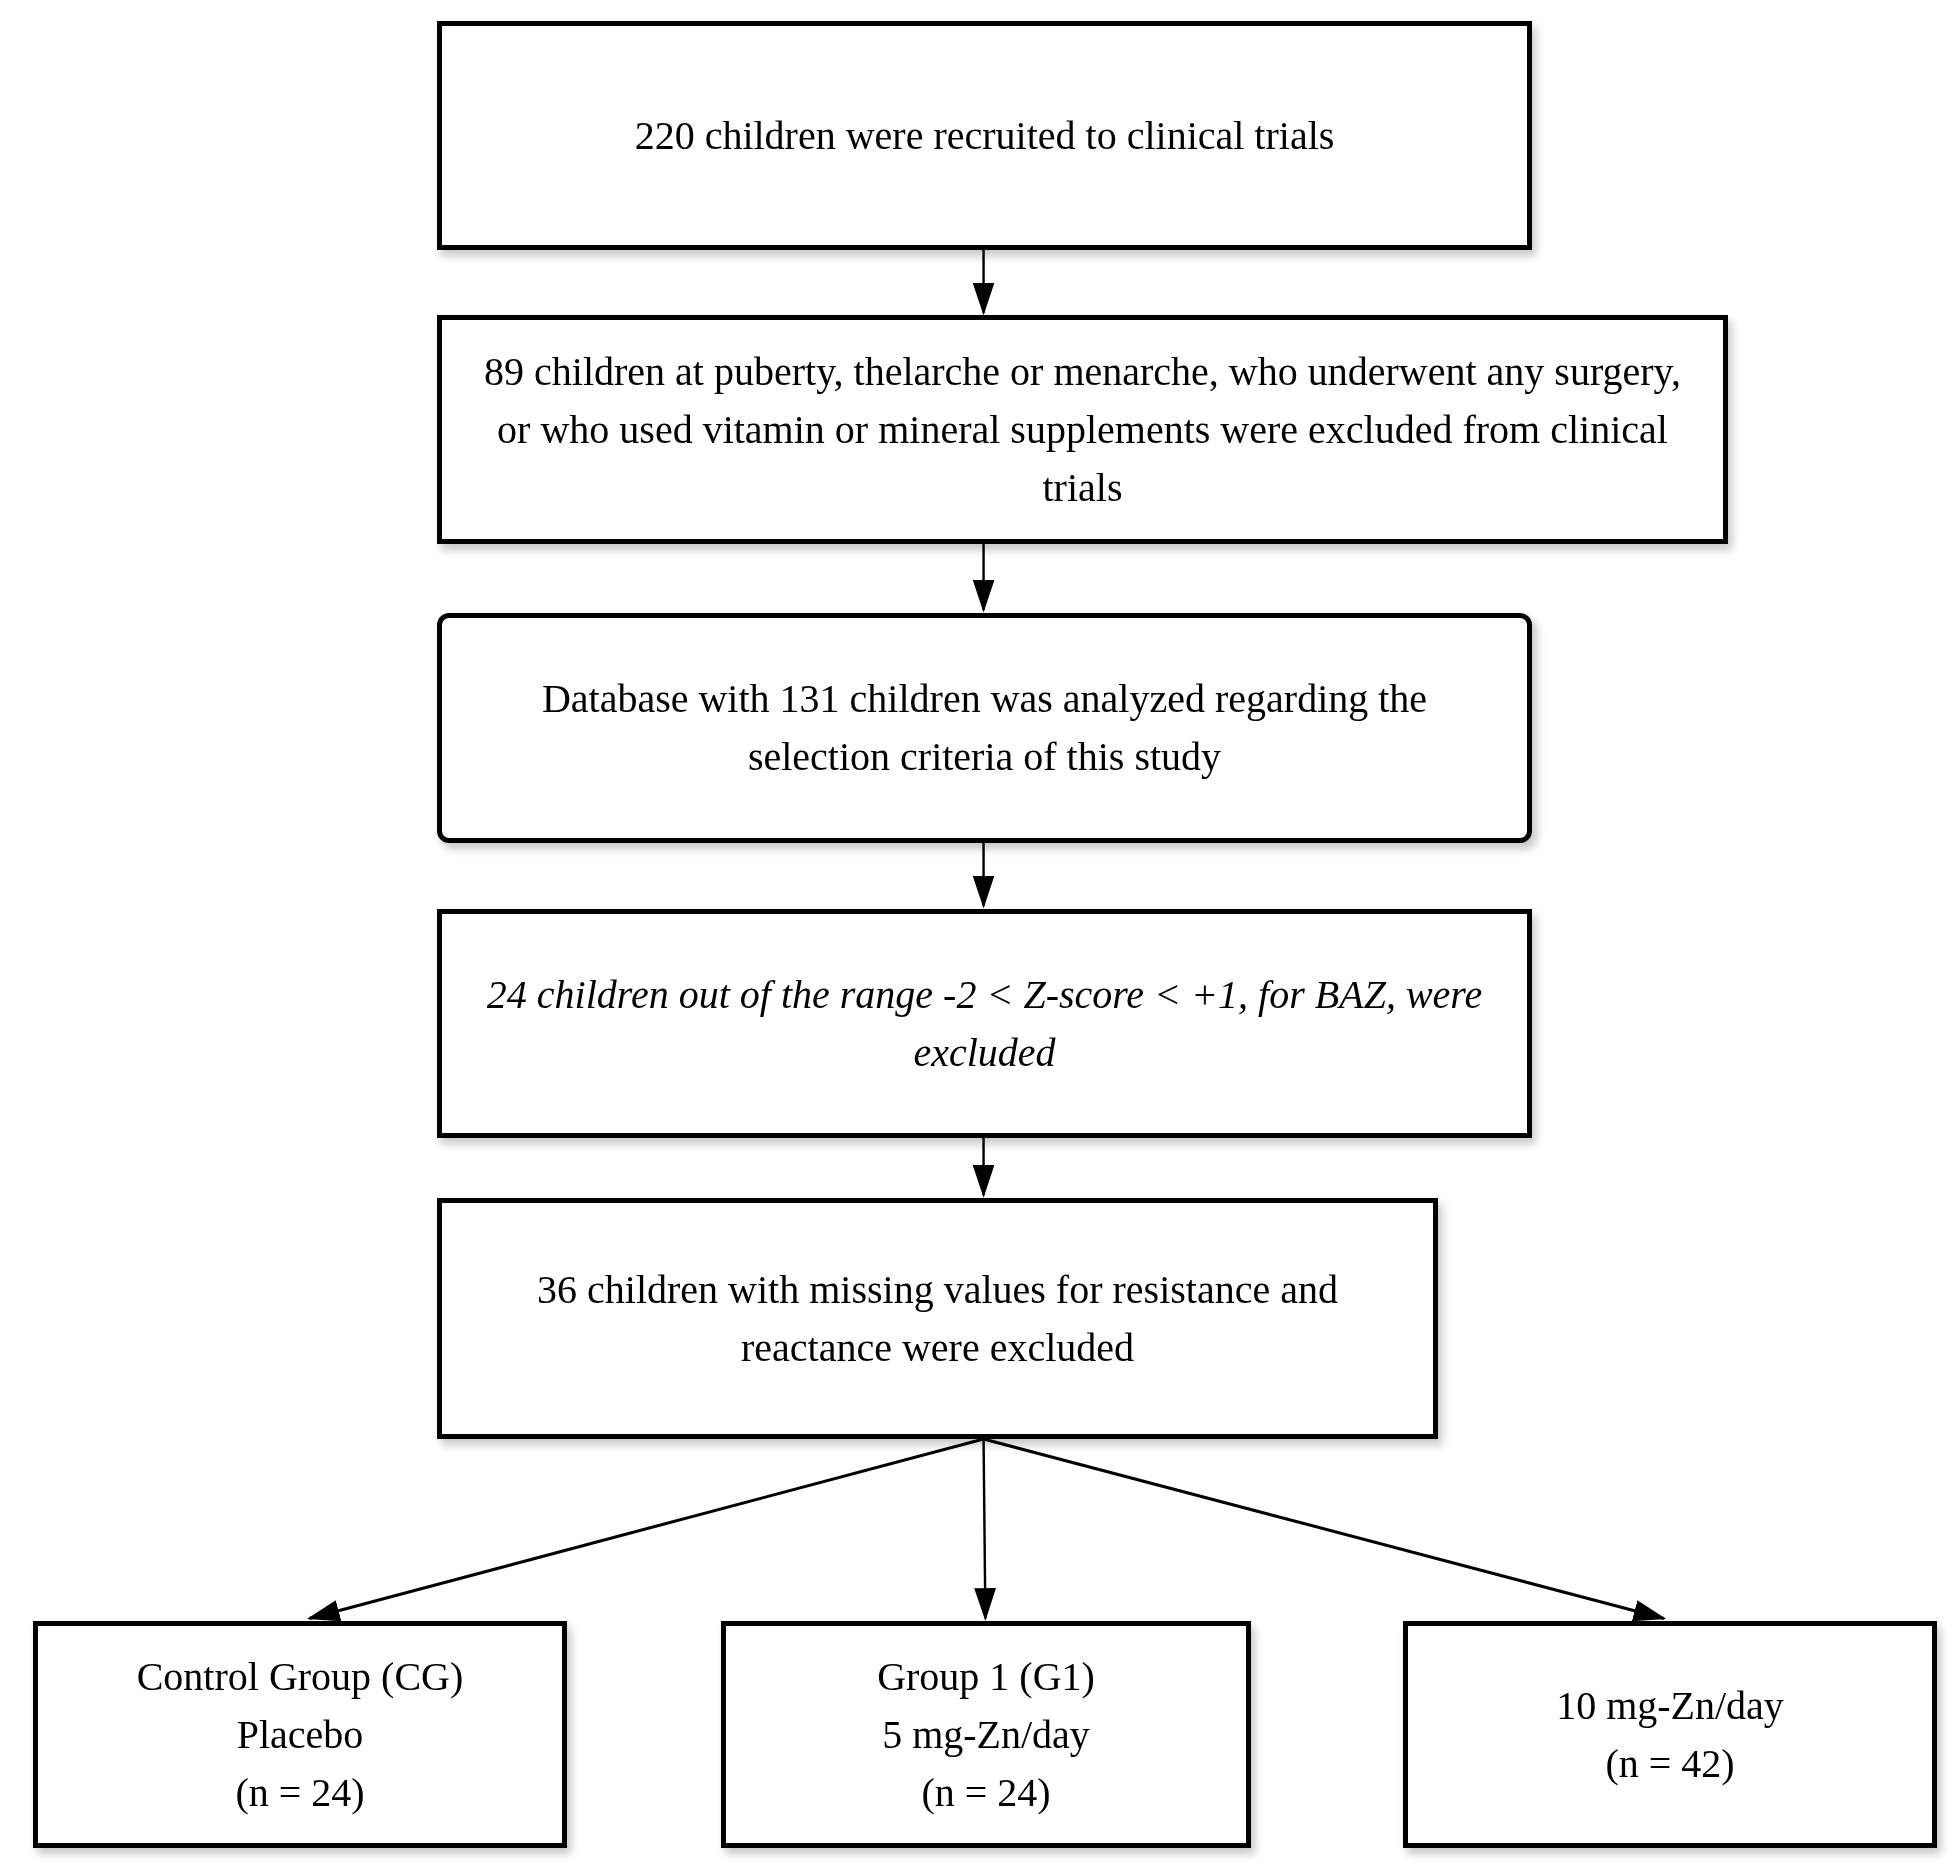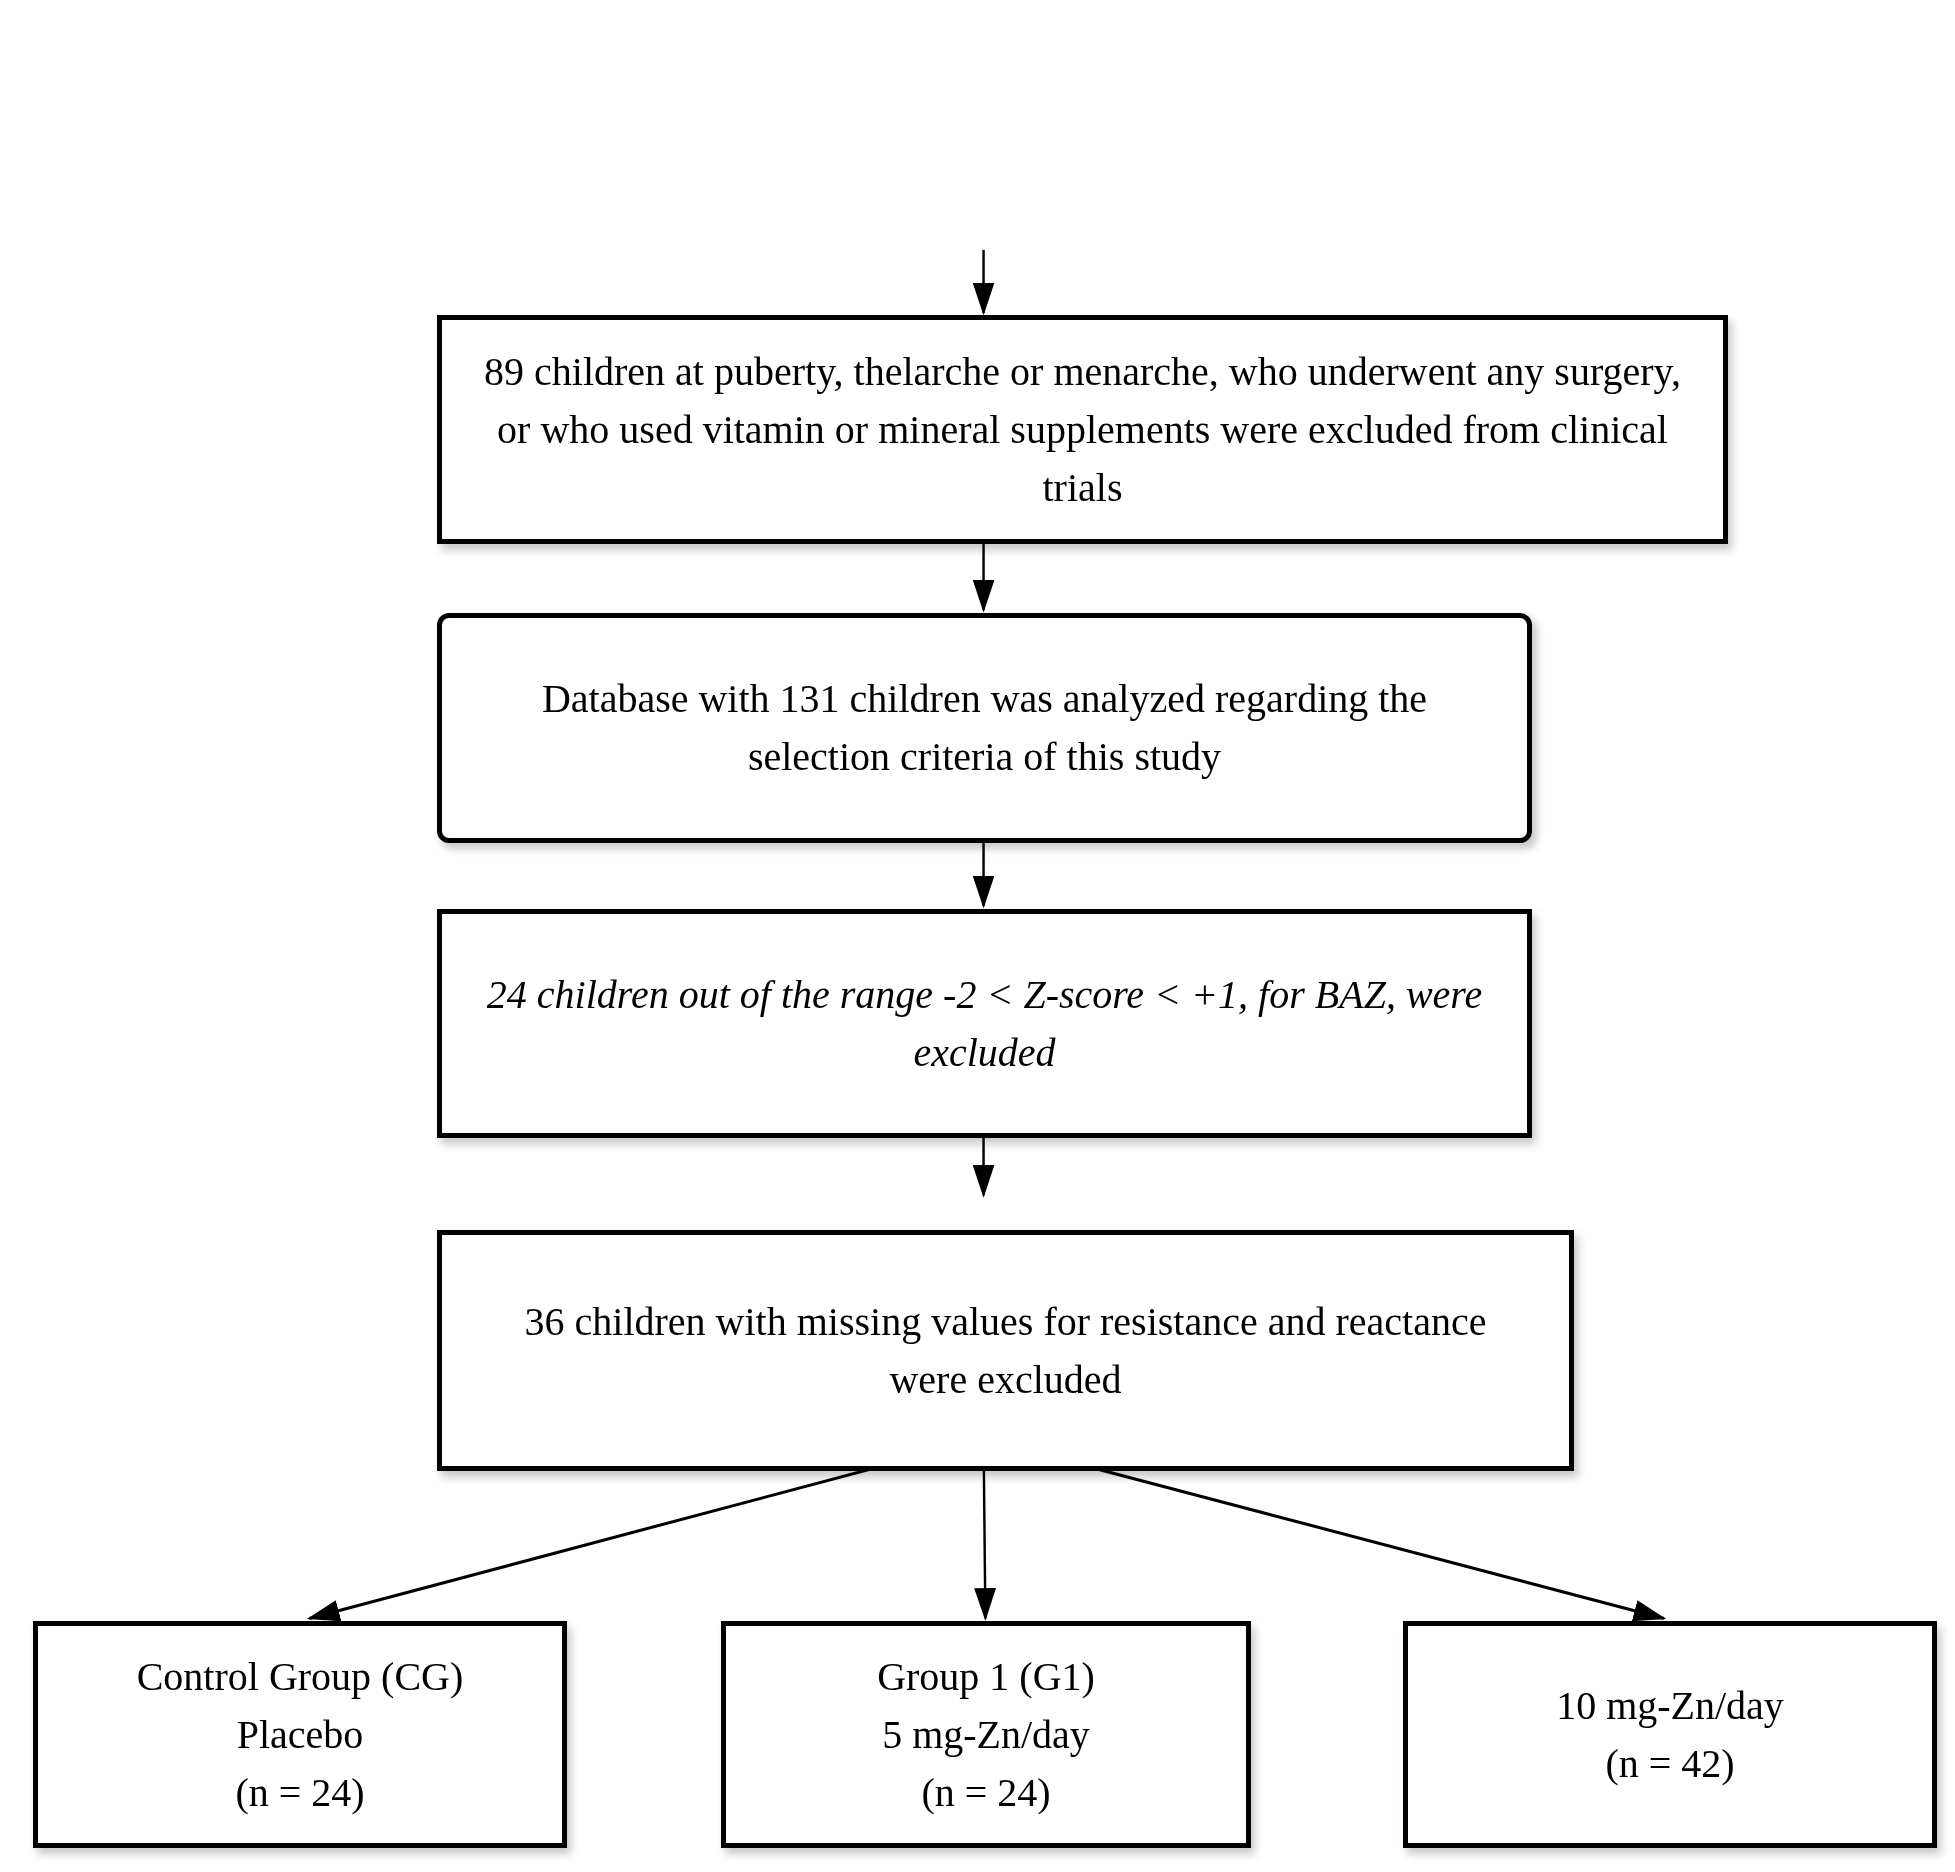--- a/index.html
+++ b/index.html
@@ -43,21 +43,21 @@
     font-weight: 400;
   }
   .box.group p {
     padding: 0 18px;
   }
   
   #box-recruited   { left: 437px;  top: 21px;   width: 1095px; height: 229px; }
   #box-excluded89  { left: 437px;  top: 315px;  width: 1291px; height: 229px; }
   #box-database    { left: 437px;  top: 613px; width: 1095px; height: 230px; border-radius: 12px; }
   #box-excluded24  { left: 437px;  top: 909px; width: 1095px; height: 229px; font-style: italic; }
-  #box-excluded36  { left: 437px;  top: 1198px; width: 1137px; height: 241px; margin-top: 32px; }
+  #box-excluded36  { left: 437px;  top: 1198px; width: 1001px; height: 241px; }
   
   #box-control { left: 33px;   top: 1621px; width: 534px; height: 227px; }
   #box-group1  { left: 721px; top: 1621px; width: 530px; height: 227px; }
   #box-group2  { left: 1403px; top: 1621px; width: 534px; height: 227px; }
 </style>
 </head>
 <body>
 
 <div class="canvas">
 
@@ -69,20 +69,23 @@
     </defs>
     <line x1="1622" y1="412" x2="1622" y2="516" stroke="#000000" stroke-width="4" marker-end="url(#ah)"></line>
     <line x1="1622" y1="897" x2="1622" y2="1006" stroke="#000000" stroke-width="4" marker-end="url(#ah)"></line>
     <line x1="1622" y1="1390" x2="1622" y2="1494" stroke="#000000" stroke-width="4" marker-end="url(#ah)"></line>
     <line x1="1622" y1="1875" x2="1622" y2="1971" stroke="#000000" stroke-width="4" marker-end="url(#ah)"></line>
     <line x1="1622" y1="2373" x2="510" y2="2669" stroke="#000000" stroke-width="5" marker-end="url(#ah)"></line>
     <line x1="1622" y1="2373" x2="1625" y2="2669" stroke="#000000" stroke-width="4" marker-end="url(#ah)"></line>
     <line x1="1622" y1="2373" x2="2744" y2="2669" stroke="#000000" stroke-width="5" marker-end="url(#ah)"></line>
   </svg>
 
+  <div class="box flow" id="box-recruited">
+    <p>220 children were recruited to clinical trials</p>
+  </div>
 
   <div class="box flow" id="box-excluded89">
     <p>89 children at puberty, thelarche or menarche, who underwent any surgery, or who used vitamin or mineral supplements were excluded from clinical trials</p>
   </div>
 
   <div class="box flow" id="box-database">
     <p>Database with 131 children was analyzed regarding the selection criteria of this study</p>
   </div>
 
   <div class="box flow" id="box-excluded24">

